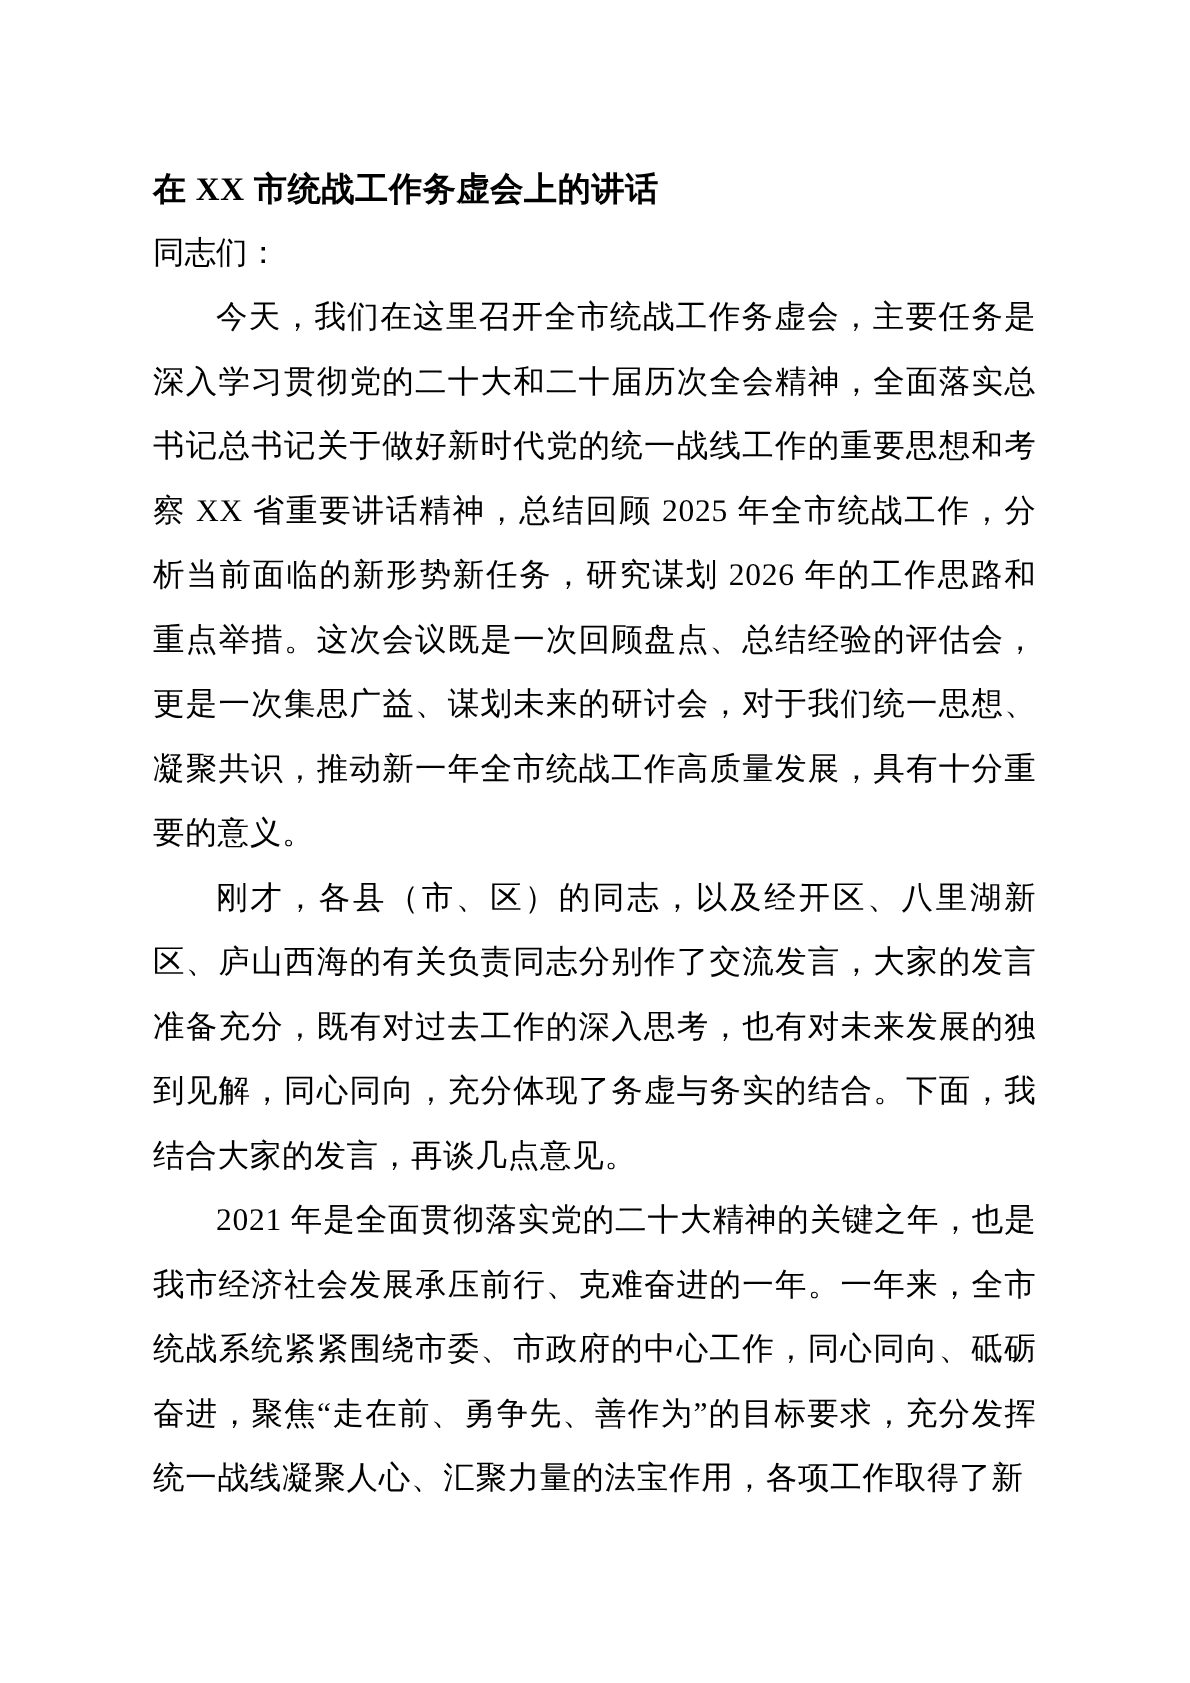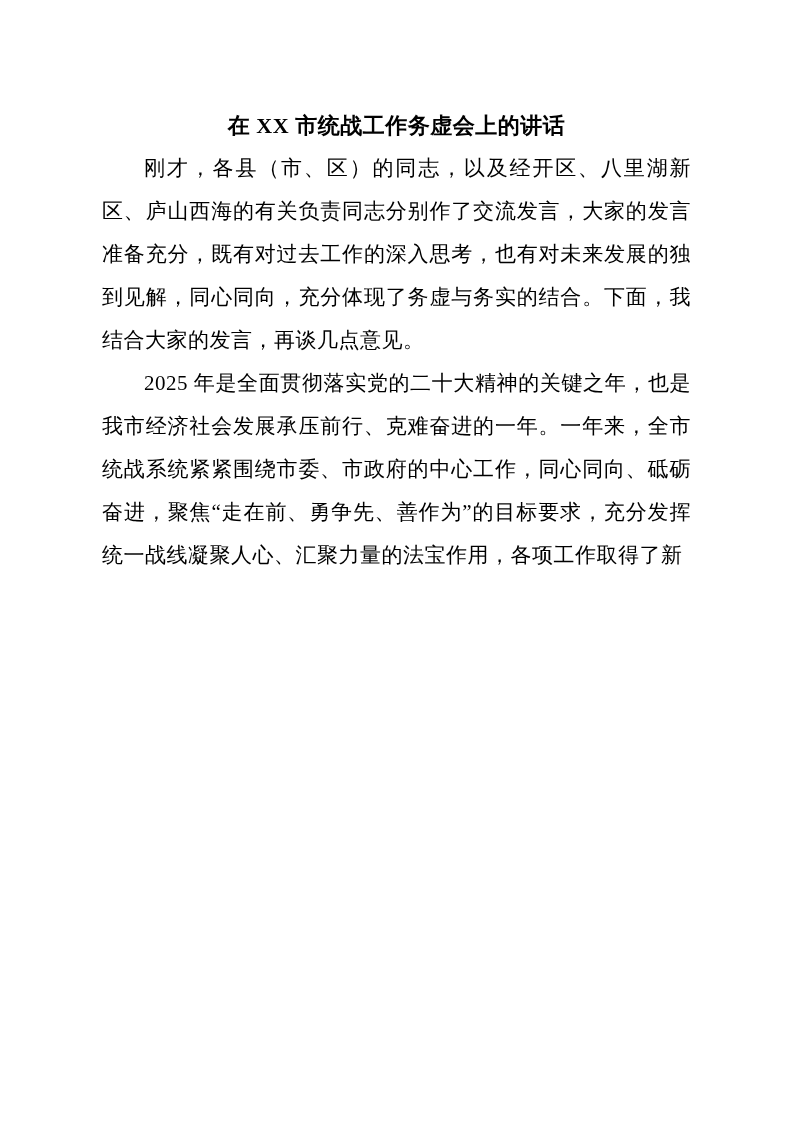--- a/index.html
+++ b/index.html
@@ -17,21 +17,20 @@
     overflow: hidden;
     box-sizing: border-box;
     padding: 104px 102px 0 102px;
     font-family: "Liberation Serif", "DejaVu Serif", serif;
   }
   .doc-title {
     margin: 0;
     font-size: 22px;
     line-height: 43px;
     font-weight: bold;
-    text-align: center;
     letter-spacing: 0.5px;
   }
   .salutation {
     margin: 0;
     font-size: 21px;
     line-height: 43px;
     text-indent: 0;
   }
   .para {
     margin: 0;
@@ -51,19 +50,21 @@
     text-align: justify;
     letter-spacing: 0.5px;
   }
 </style>
 </head>
 <body>
 
 <div class="page">
   <h1 class="doc-title">在 XX 市统战工作务虚会上的讲话</h1>
 
+  <p class="salutation">同志们：</p>
 
+  <p class="para">今天，我们在这里召开全市统战工作务虚会，主要任务是深入学习贯彻党的二十大和二十届历次全会精神，全面落实总书记总书记关于做好新时代党的统一战线工作的重要思想和考察 XX 省重要讲话精神，总结回顾 2025 年全市统战工作，分析当前面临的新形势新任务，研究谋划 2026 年的工作思路和重点举措。这次会议既是一次回顾盘点、总结经验的评估会，更是一次集思广益、谋划未来的研讨会，对于我们统一思想、凝聚共识，推动新一年全市统战工作高质量发展，具有十分重要的意义。</p>
 
   <p class="para">刚才，各县（市、区）的同志，以及经开区、八里湖新区、庐山西海的有关负责同志分别作了交流发言，大家的发言准备充分，既有对过去工作的深入思考，也有对未来发展的独到见解，同心同向，充分体现了务虚与务实的结合。下面，我结合大家的发言，再谈几点意见。</p>
 
 
-  <p class="para">2025 年是全面贯彻落实党的二十大精神的关键之年，也是我市经济社会发展承压前行、克难奋进的一年。一年来，全市统战系统紧紧围绕市委、市政府的中心工作，同心同向、砥砺奋进，聚焦“走在前、勇争先、善作为”的目标要求，充分发挥统一战线凝聚人心、汇聚力量的法宝作用，各项工作取得了新</p>
+  <p class="para">2021 年是全面贯彻落实党的二十大精神的关键之年，也是我市经济社会发展承压前行、克难奋进的一年。一年来，全市统战系统紧紧围绕市委、市政府的中心工作，同心同向、砥砺奋进，聚焦“走在前、勇争先、善作为”的目标要求，充分发挥统一战线凝聚人心、汇聚力量的法宝作用，各项工作取得了新</p>
 </div>
 
 </body></html>

